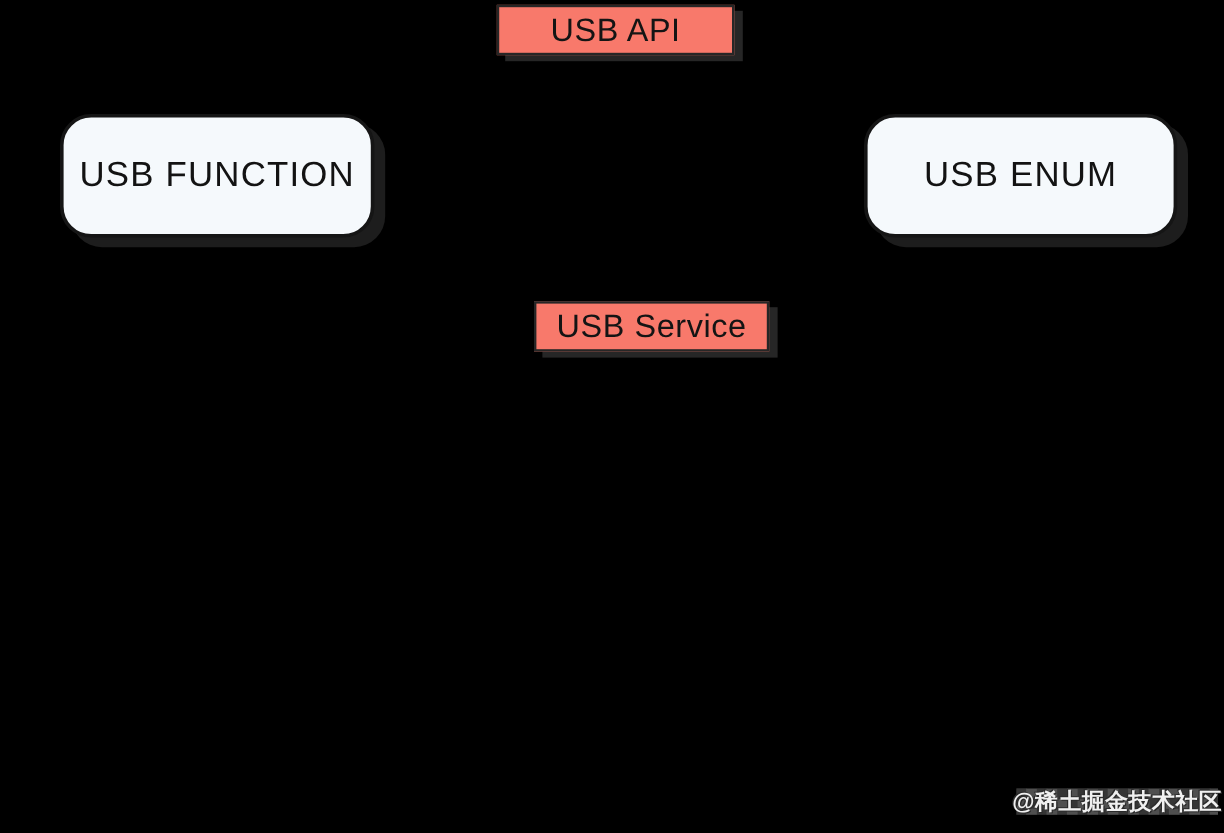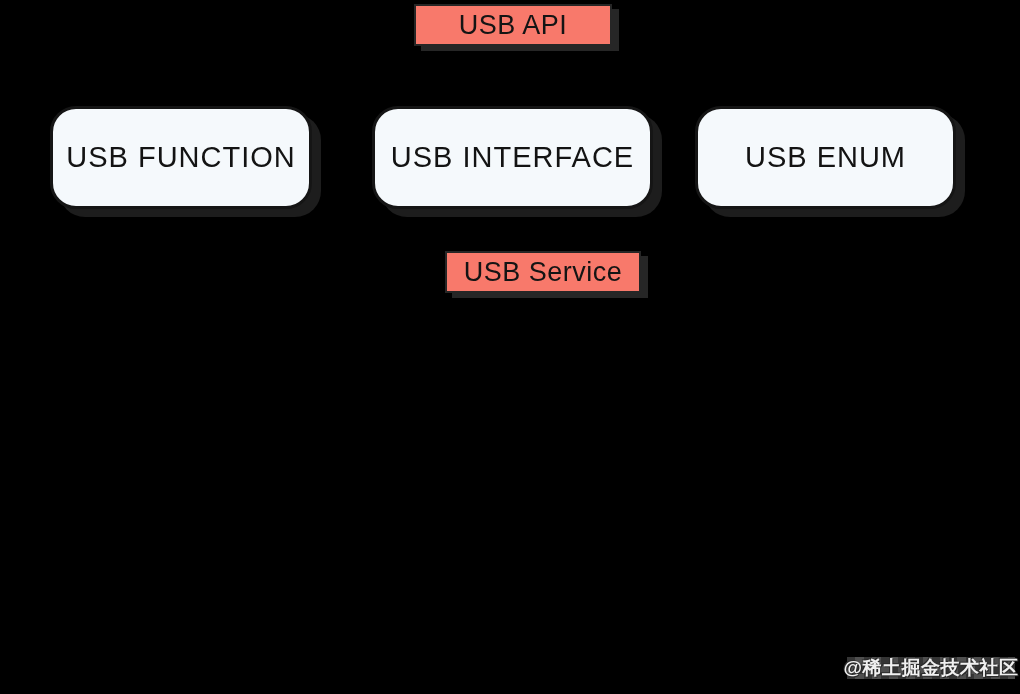--- a/index.html
+++ b/index.html
@@ -47,25 +47,24 @@
     border: 3px solid #151515;
     border-radius: 26px;
     box-shadow: 9px 8px 0 0 #1d1d1d;
     display: flex;
     align-items: center;
     justify-content: center;
     font-size: 29px;
     letter-spacing: 1px;
     box-sizing: border-box;
     white-space: nowrap;
-    margin-top: 11px;
   }
   #node-usb-function  { left: 50px;  width: 262px; }
   #node-usb-interface { left: 372px; width: 281px; }
-  #node-usb-enum      { left: 695px; width: 261px; }
+  #node-usb-enum      { left: 720px; width: 261px; }
 
   
   .watermark {
     position: absolute;
     left: 847px;
     top: 657px;
     width: 168px;
     height: 22px;
     display: flex;
     align-items: center;
@@ -82,21 +81,20 @@
 </style>
 </head>
 <body>
 
 <div class="stage">
 
   <div class="tag" id="tag-usb-api">USB API</div>
 
   <div class="node" id="node-usb-function">USB FUNCTION</div>
 
-  <div class="node" id="node-usb-interface">USB INTERFACE</div>
 
   <div class="node" id="node-usb-enum">USB ENUM</div>
 
   <div class="tag" id="tag-usb-service">USB Service</div>
 
 
   <div class="watermark">@稀土掘金技术社区</div>
 
 </div>
 

